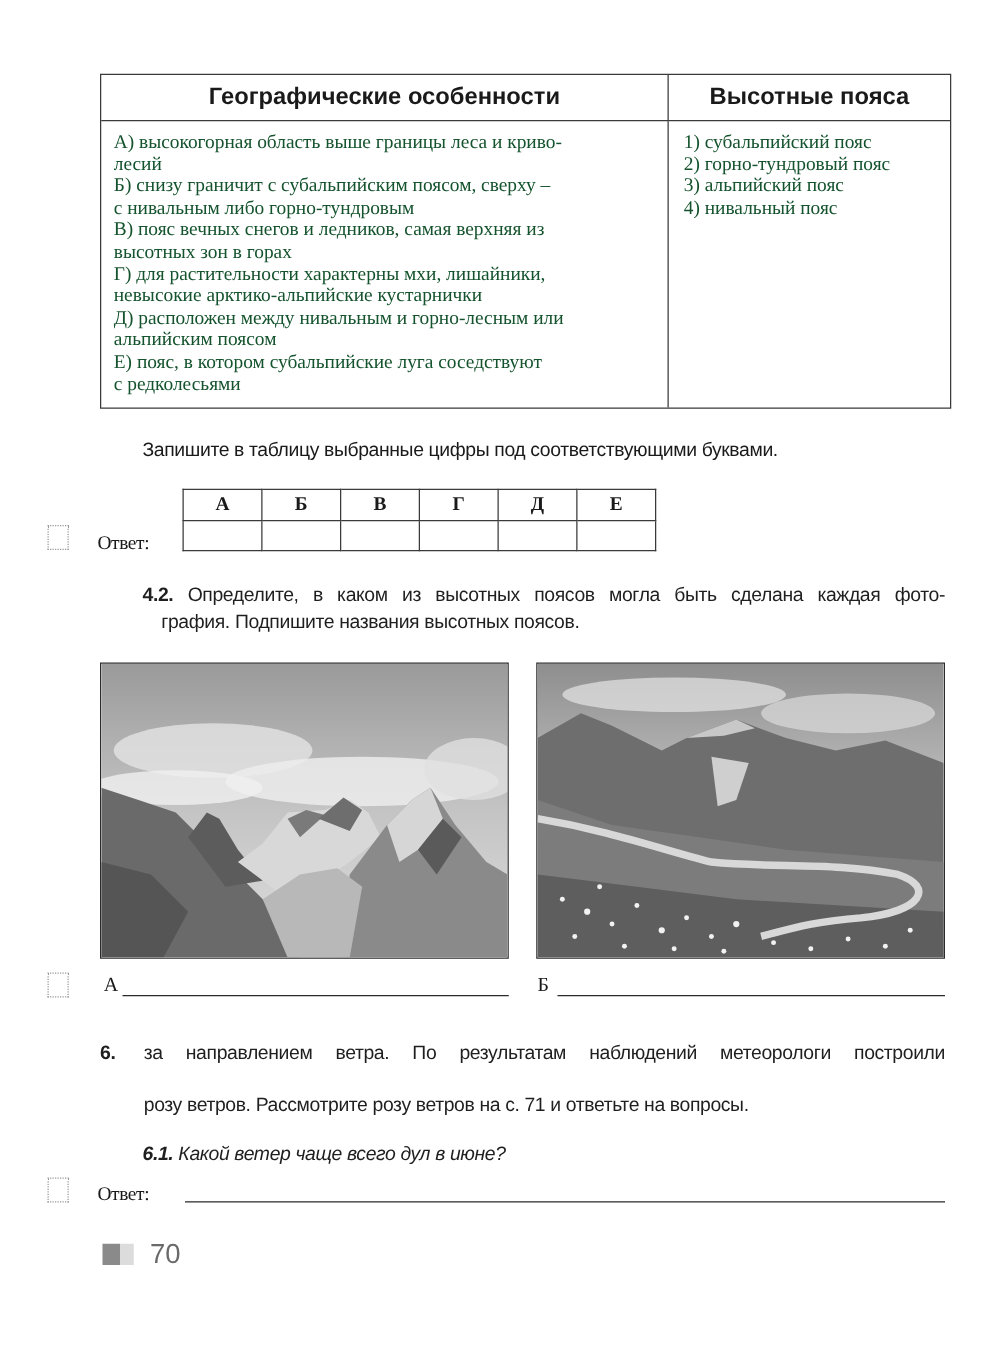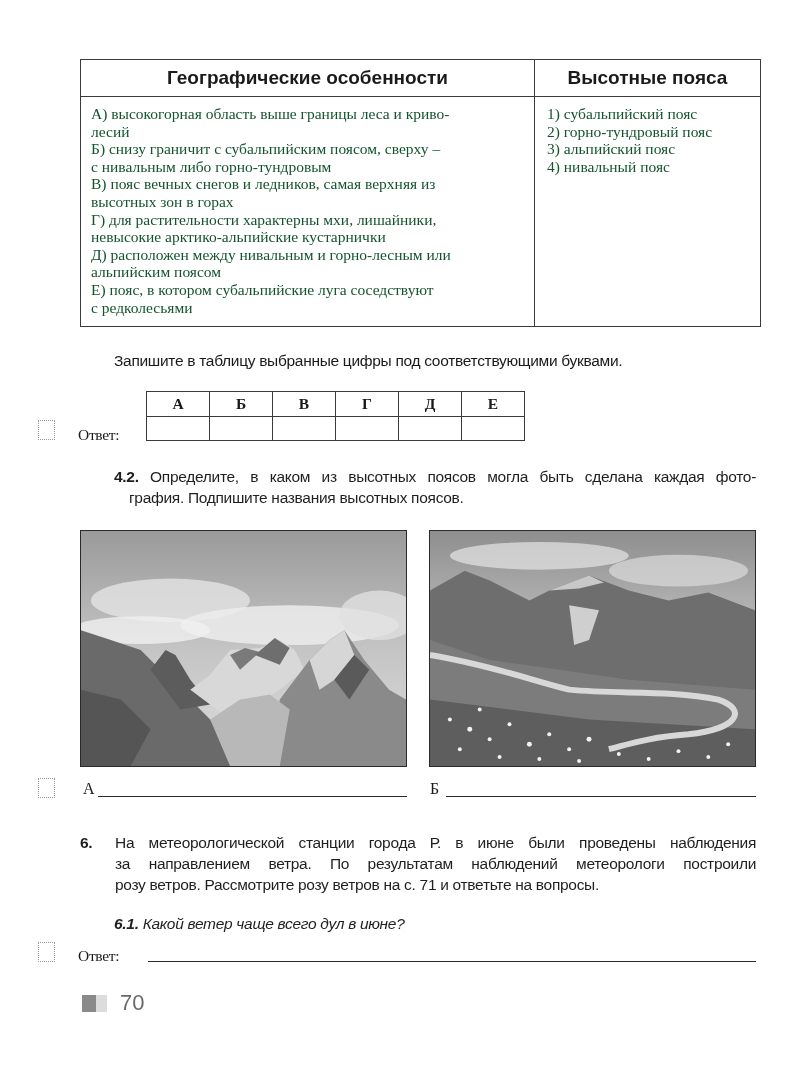--- a/index.html
+++ b/index.html
@@ -237,21 +237,20 @@
   </div>
 
   <div class="score-box" style="left:38px; top:778px;"></div>
   <div class="fill-label" style="left:83px; top:780px;">А</div>
   <div class="fill-line" style="left:98px; top:796px; width:309px;"></div>
   <div class="fill-label" style="left:430px; top:780px;">Б</div>
   <div class="fill-line" style="left:446px; top:796px; width:310px;"></div>
 
   <div class="task-text" style="left:80px; top:832px; font-weight:bold;">6.</div>
   <div class="task-text justify" style="left:115px; top:832px; width:641px;">
-    <span class="line">На метеорологической станции города Р. в июне были проведены наблюдения</span>
     <span class="line">за направлением ветра. По результатам наблюдений метеорологи построили</span>
   </div>
   <div class="task-text" style="left:115px; top:874px;">розу ветров. Рассмотрите розу ветров на с. 71 и ответьте на вопросы.</div>
 
   <div class="task-text" style="left:114px; top:913px;font-style:italic;">
     <b>6.1.</b> <span>Какой ветер чаще всего дул в июне?</span>
   </div>
 
   <div class="score-box" style="left:38px; top:942px;"></div>
   <div class="answer-label" style="left:78px; top:947px;">Ответ:</div>

